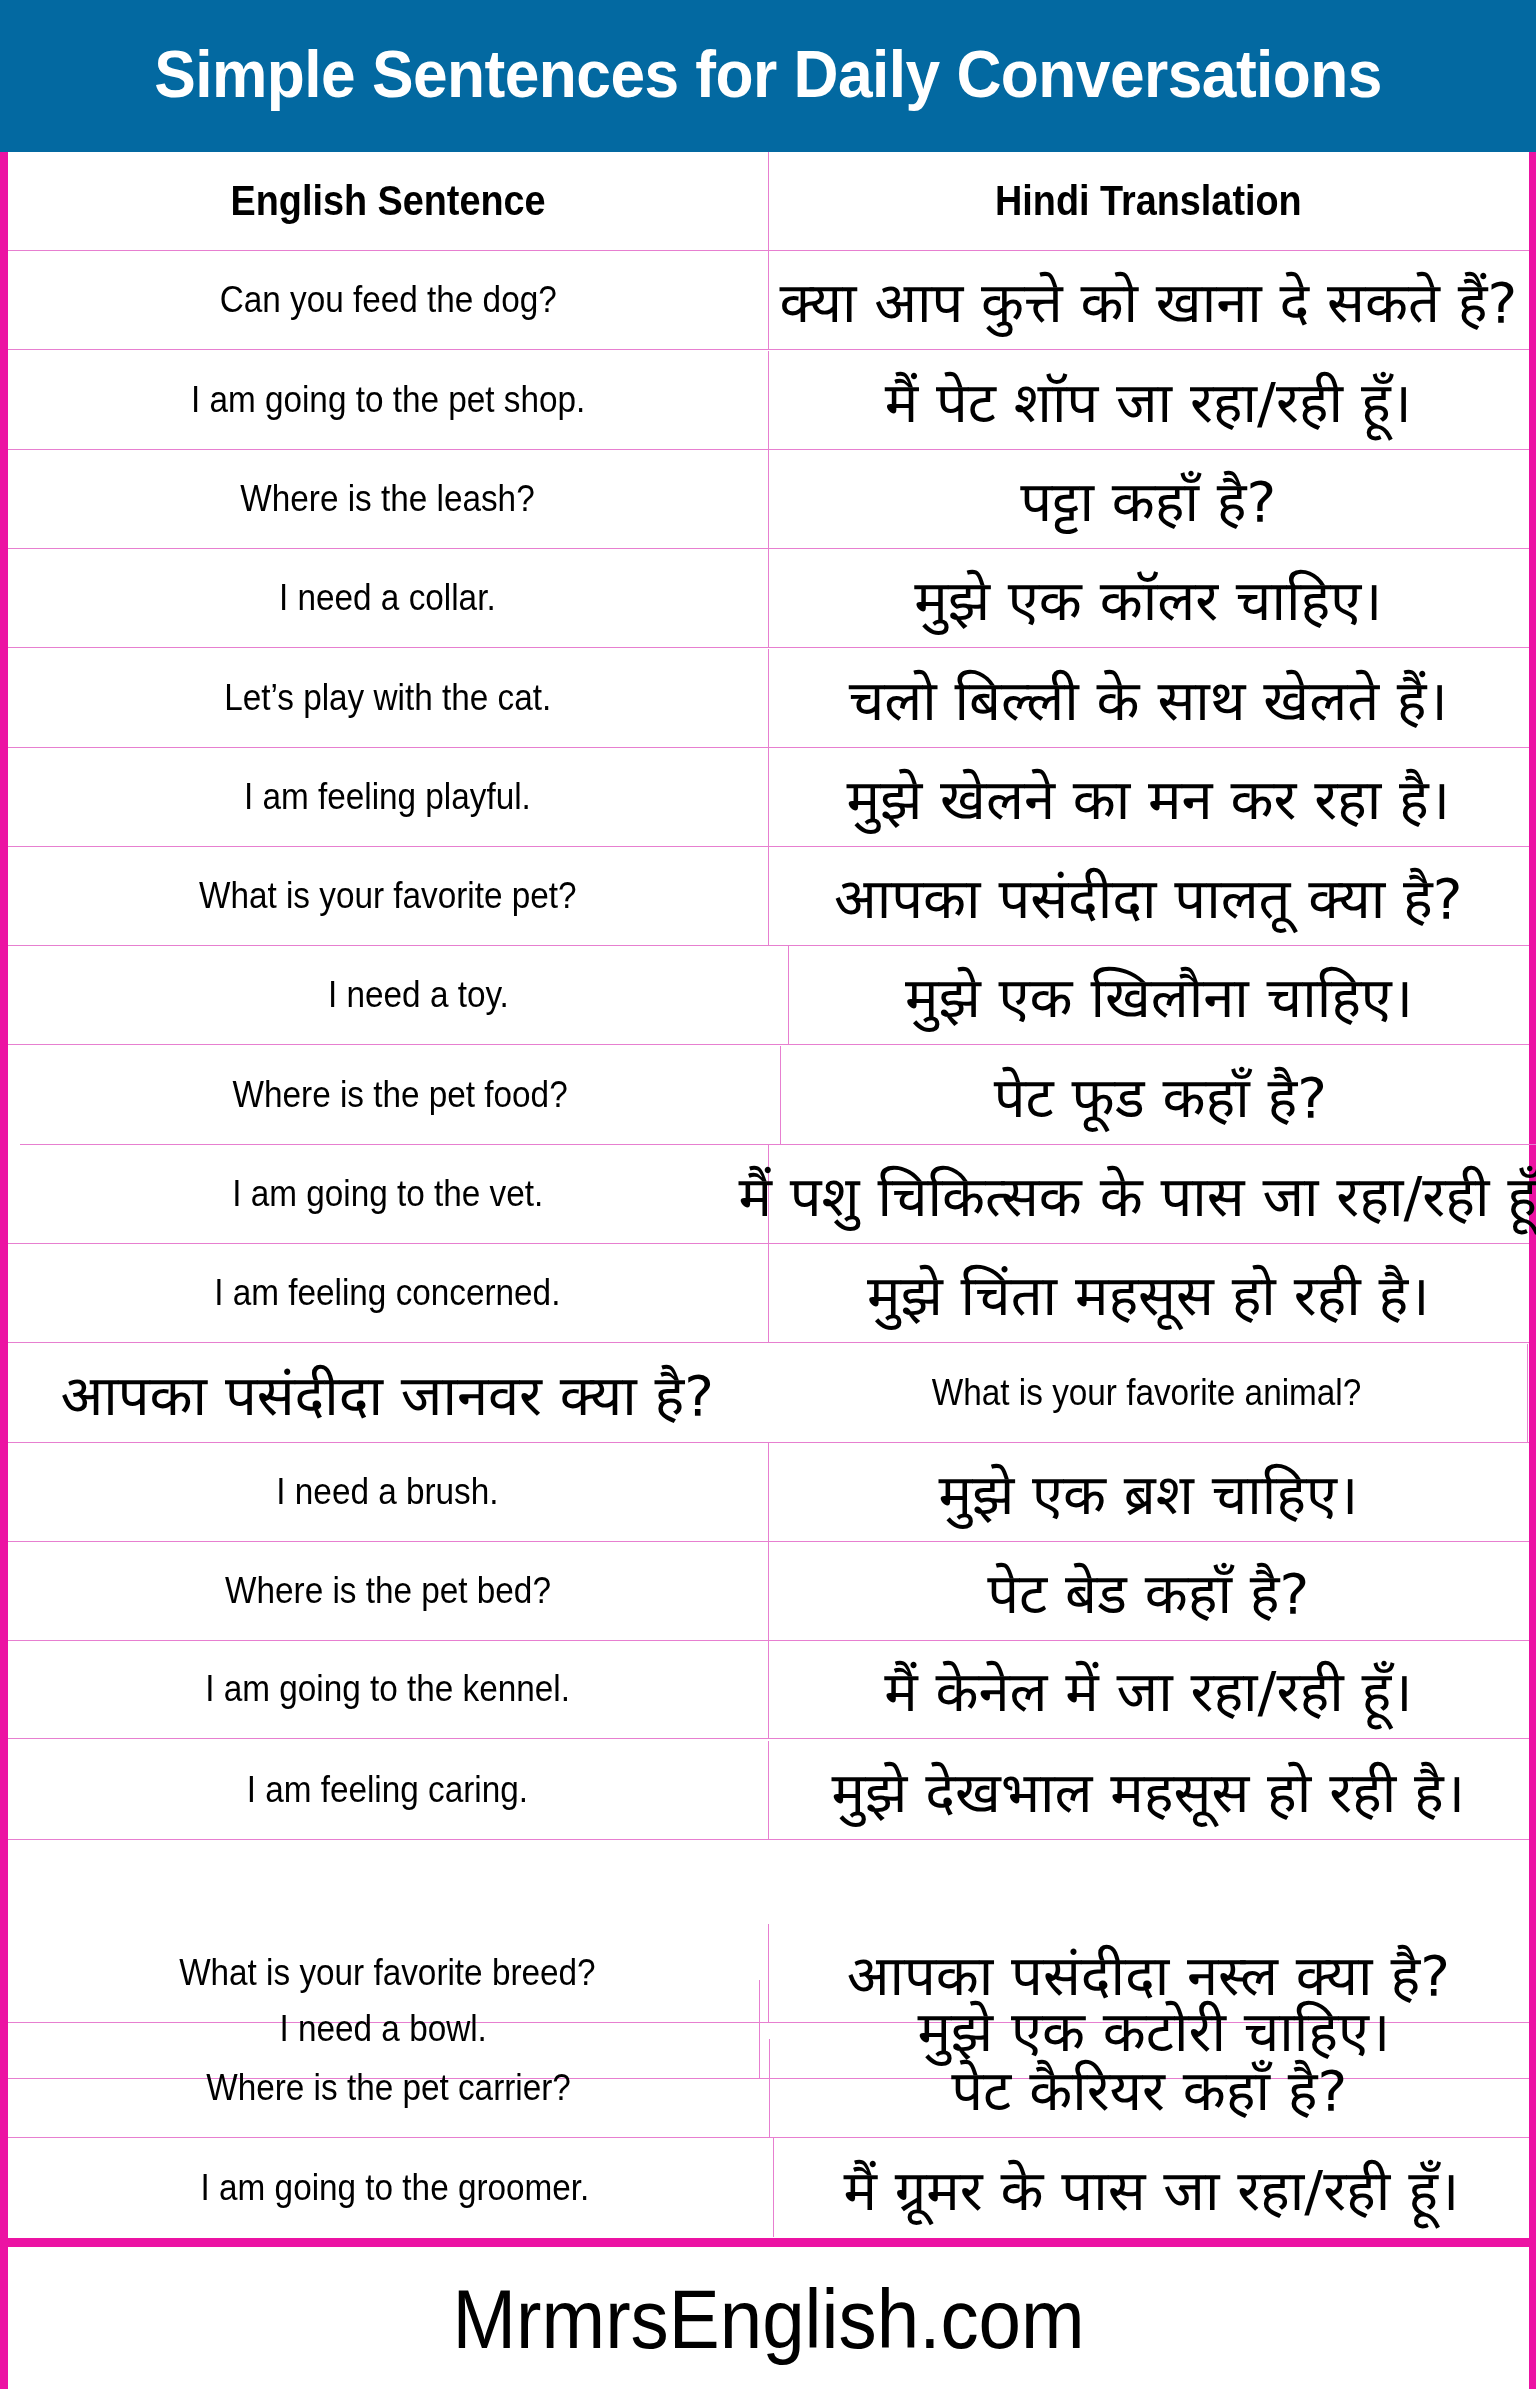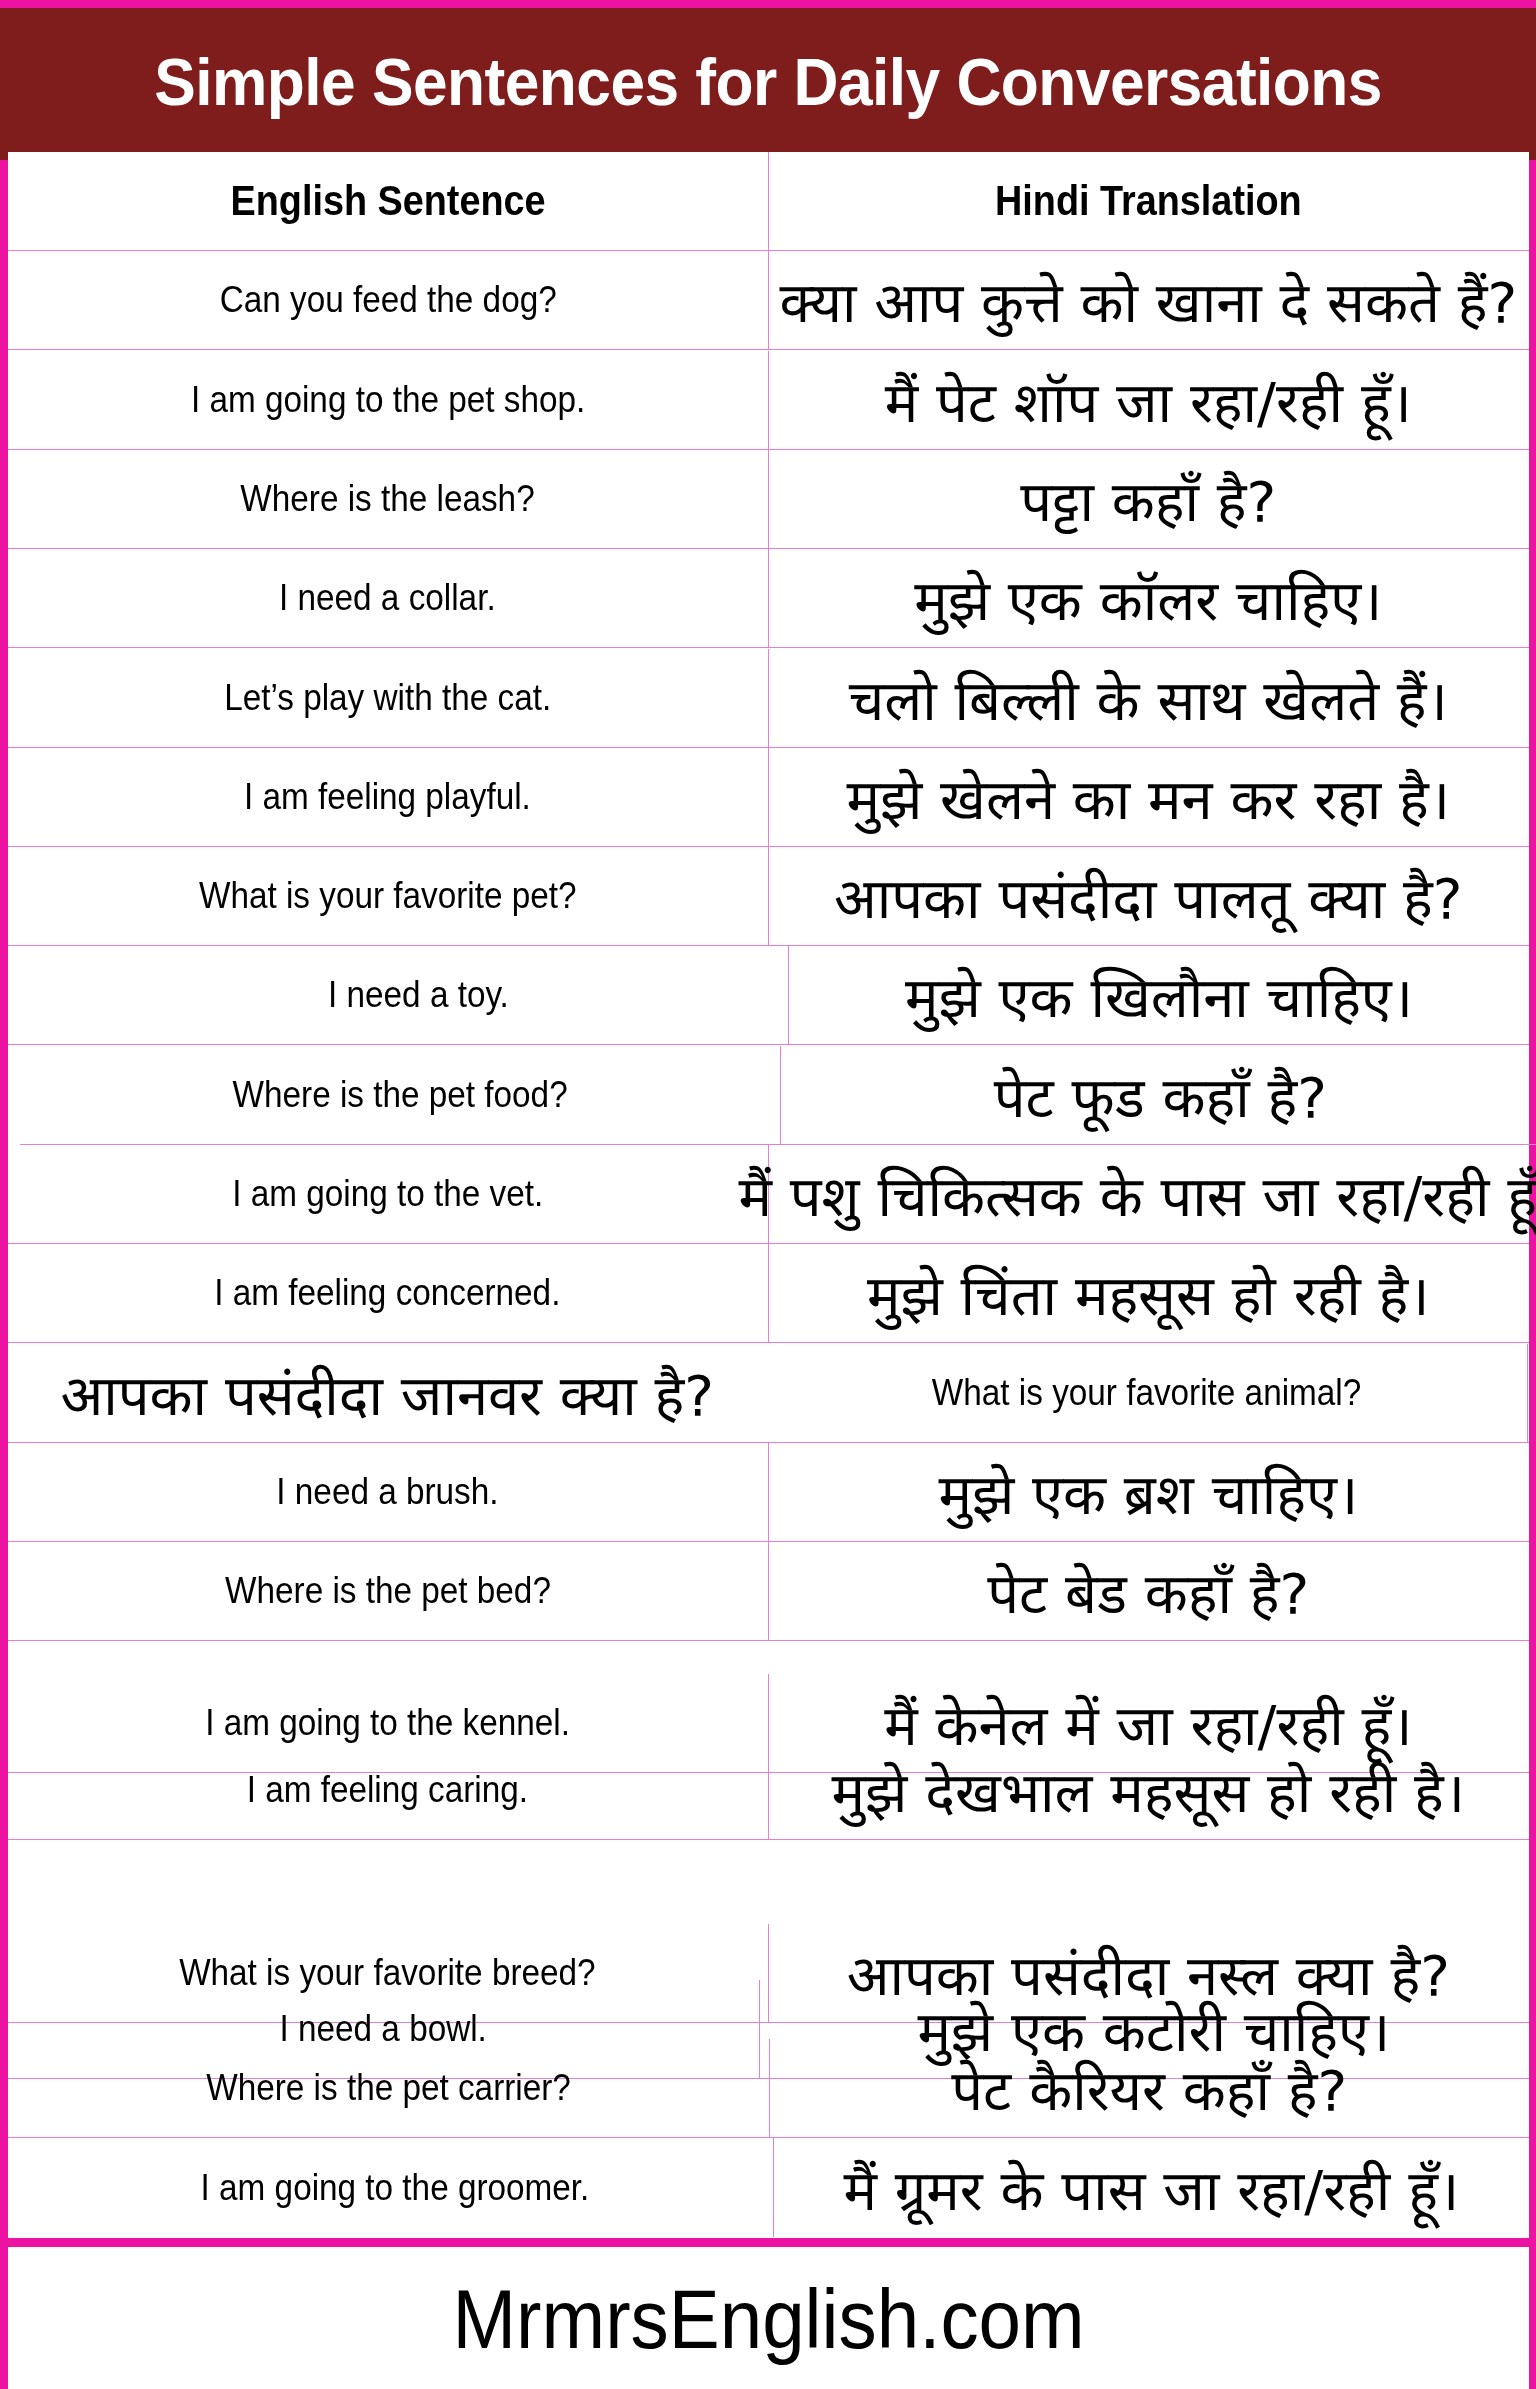--- a/index.html
+++ b/index.html
@@ -13,25 +13,24 @@
     position: relative;
     overflow: hidden;
     font-family: "Liberation Sans", "DejaVu Sans", sans-serif;
   }
   .title-bar {
     position: absolute;
     left: 0;
     top: 0;
     width: 1536px;
     height: 152px;
-    background: #7f1d1d;
+    background: #0369a1;
     display: flex;
     align-items: center;
     justify-content: center;
-    margin-top: 8px;
   }
   .title-text {
     color: #FFFFFF;
     font-family: "Liberation Sans", "DejaVu Sans", sans-serif;
     font-weight: bold;
     font-size: 67px;
     letter-spacing: -0.6px;
     white-space: nowrap;
     transform: scaleX(0.93);
     margin-top: -6px;
@@ -242,21 +241,21 @@
       </div>
   </div>
   <div class="row" style="top:1390px;">
     <div class="cell en">
         <span class="en-text">Where is the pet bed?</span>
       </div>
     <div class="cell hi">
         <span class="hi-text">पेट बेड कहाँ है?</span>
       </div>
   </div>
-  <div class="row" style="top:1522px;">
+  <div class="row" style="top:1488px;">
     <div class="cell en">
         <span class="en-text">I am going to the kennel.</span>
       </div>
     <div class="cell hi">
         <span class="hi-text">मैं केनेल में जा रहा/रही हूँ।</span>
       </div>
   </div>
   <div class="row" style="top:1589px;">
     <div class="cell en">
         <span class="en-text">I am feeling caring.</span>

